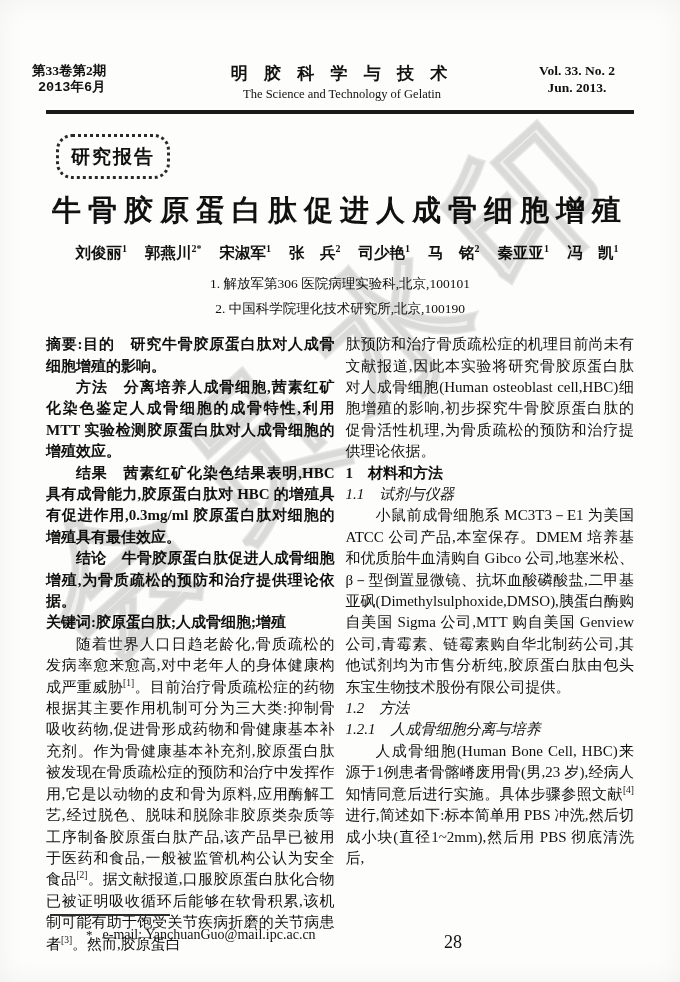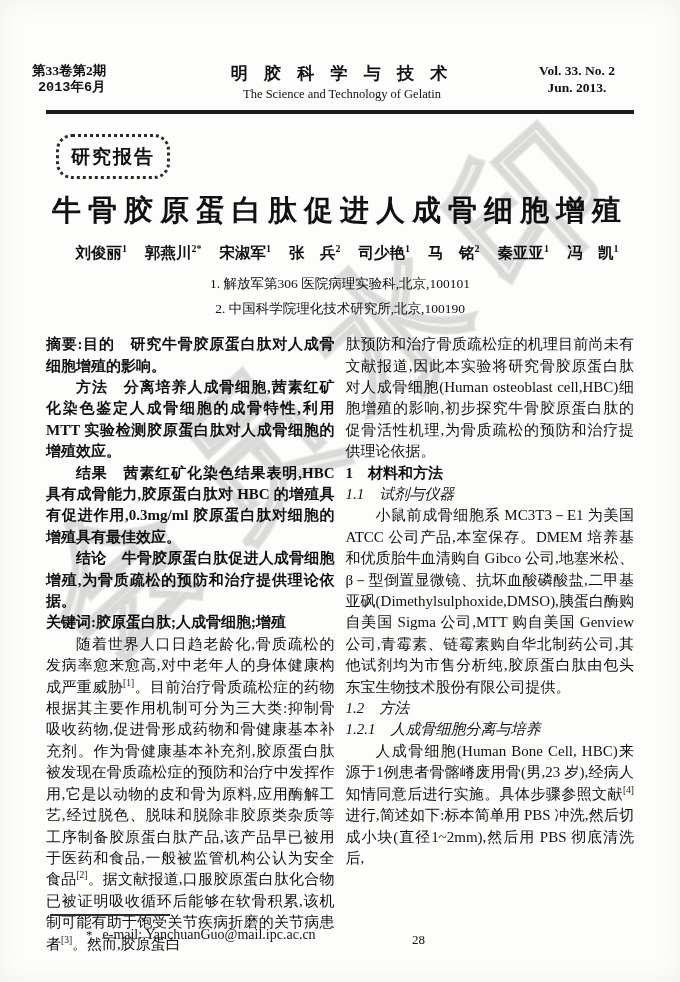--- a/index.html
+++ b/index.html
@@ -50,21 +50,21 @@
   .ind{text-indent:2em;}
   .kw{font-weight:bold; margin-top:21px;}
   .sp{margin-top:21px;}
   .h1{font-weight:bold;}
   .h2{font-style:italic;}
   sup.ref{font-size:9.5px; line-height:0;}
   
   .footrule{position:absolute; left:50px; top:914px; width:120px; border-top:2px solid #2c2c2c;}
   .footnote{position:absolute; left:86px; top:927px; font-size:14px;}
   .fn-marker{display:inline-block; margin-right:10px; font-size:13px;}
-  .pagenum{position:absolute; left:412px; top:932px; font-size:13px;}
+  .pagenum{position:absolute; left:444px; top:932px; font-size:18px;}
 </style>
 </head>
 <body>
 
 <div class="page">
 
   <div class="watermark">会员水印</div>
 
   <header class="hdr">
     <div class="hdr-left">

